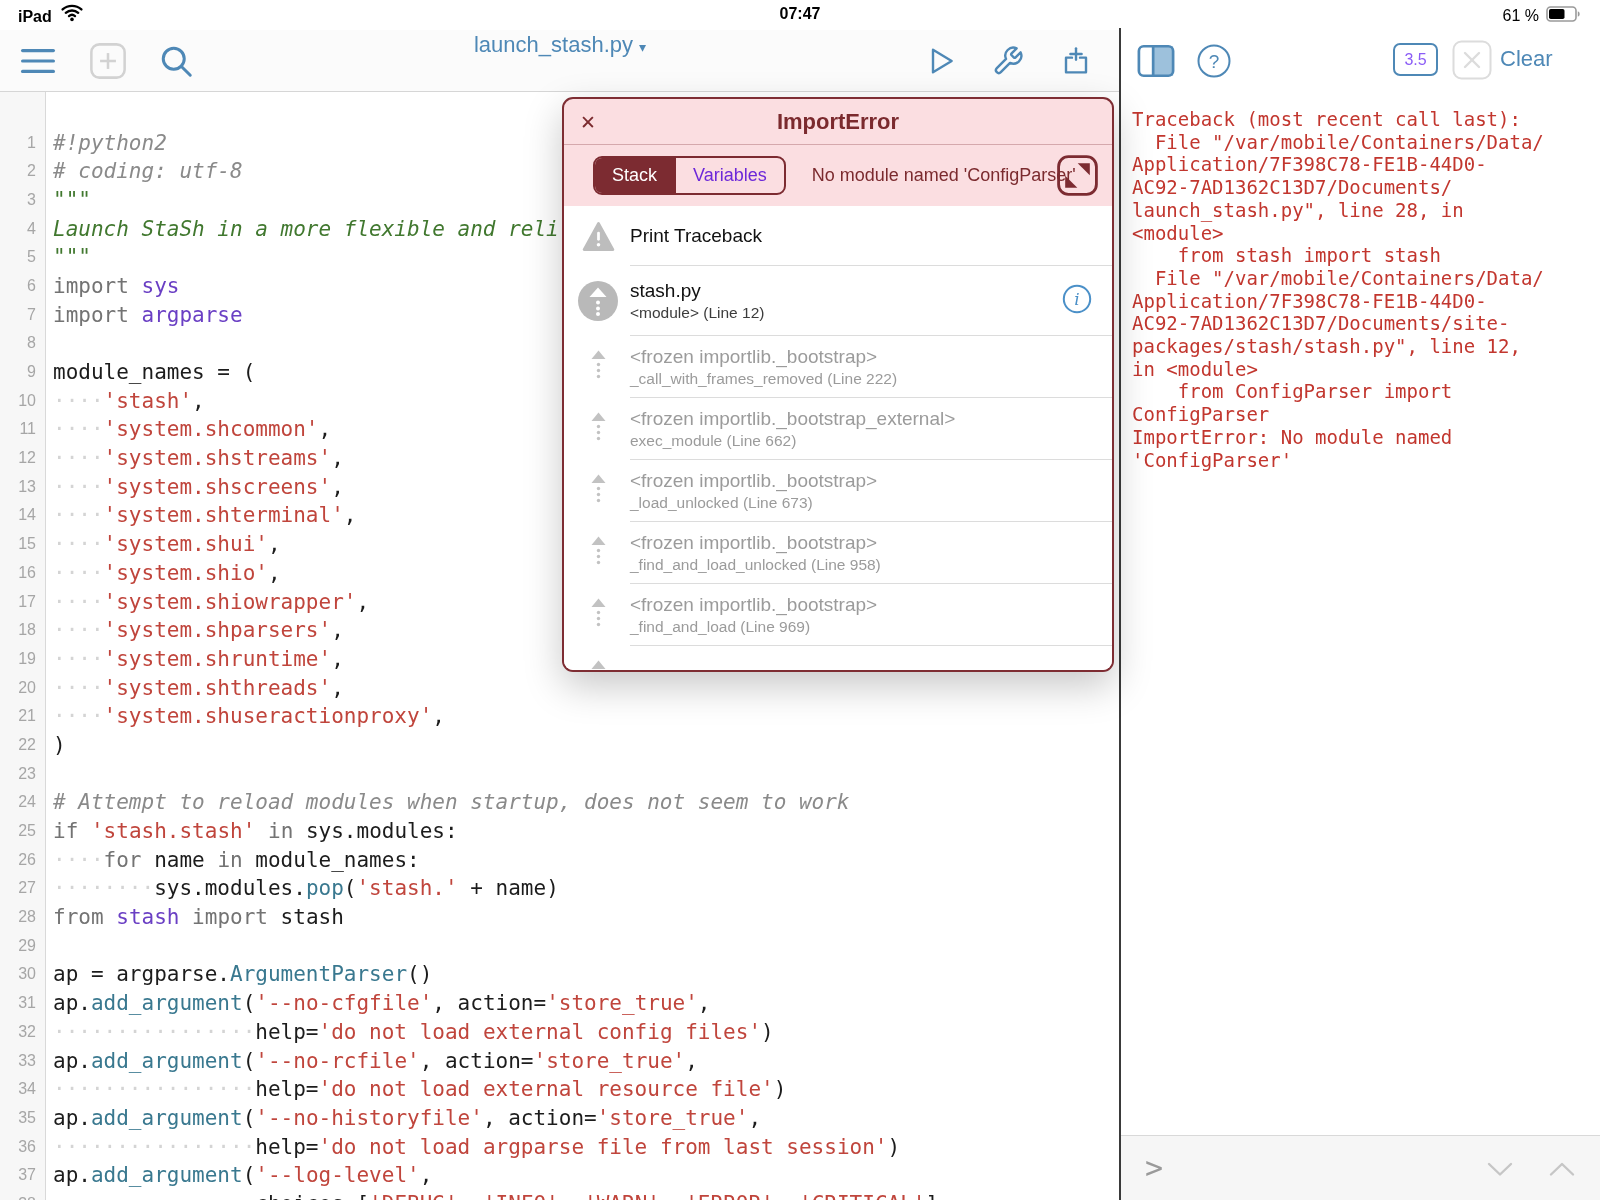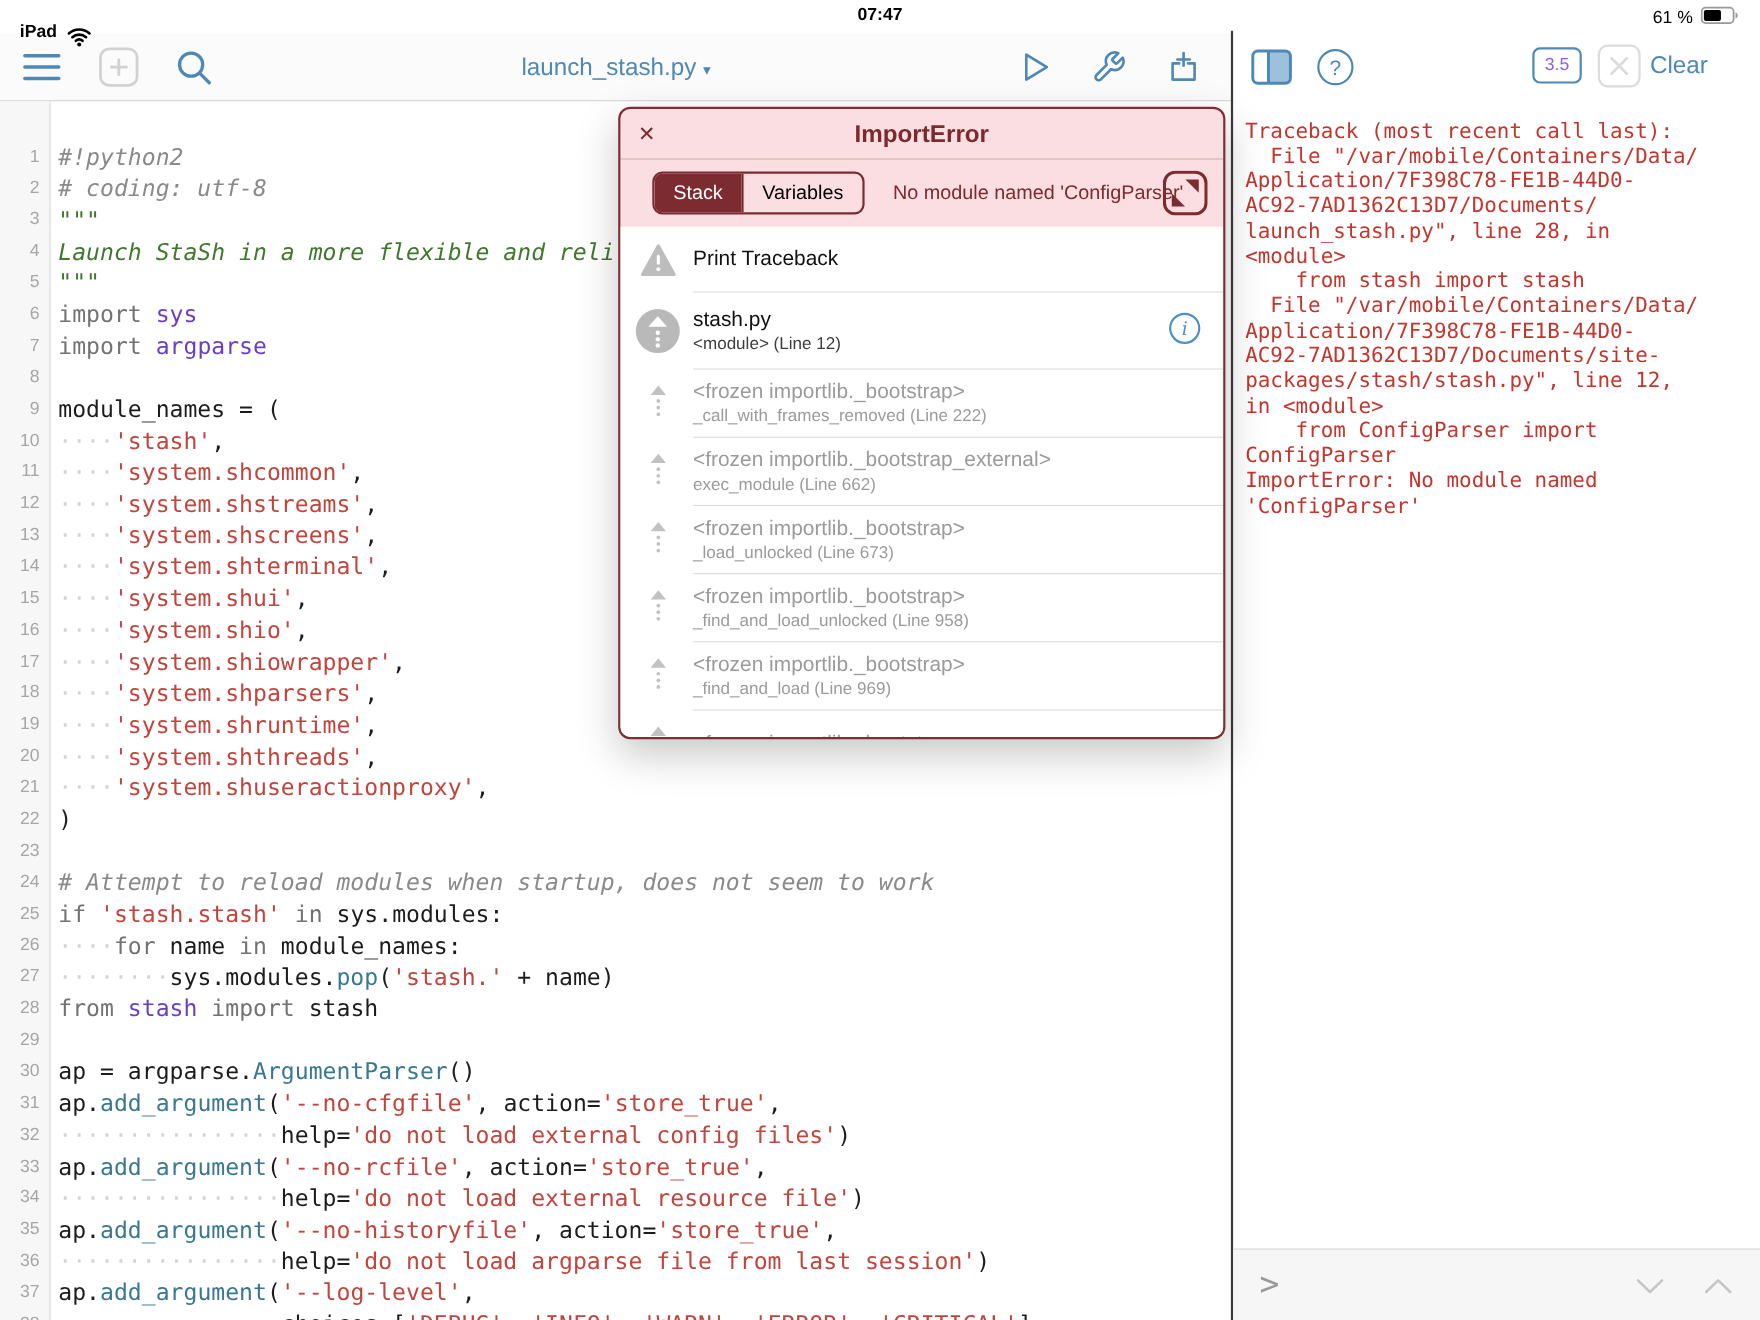--- a/index.html
+++ b/index.html
@@ -2,35 +2,35 @@
 <html><head>
 <meta charset="utf-8">
 <style>
   * { margin:0; padding:0; box-sizing:border-box; }
   html,body { width:1600px; height:1200px; overflow:hidden; background:#fff; }
   #app { position:relative; width:1600px; height:1200px; background:#fff;
          font-family:"Liberation Sans", sans-serif; }
 
   
   .statusbar { position:absolute; left:0; top:0; width:1600px; height:30px; }
-  .sb-left { position:absolute; left:18px; top:21px; display:flex; align-items:flex-start; gap:8px; }
+  .sb-left { position:absolute; left:18px; top:0; display:flex; align-items:flex-end; gap:8px; }
   .sb-device { font-size:16px; font-weight:700; color:#000; }
   .sb-time { position:absolute; left:0; right:0; top:5px; text-align:center;
              font-size:16px; font-weight:600; color:#000; }
   .sb-right { position:absolute; right:18px; top:4px; display:flex; align-items:center; gap:7px; }
   .sb-batt-label { font-size:16px; color:#000; }
 
   
   .left-toolbar-bg { position:absolute; left:0; top:30px; width:1119px; height:62px; background:#fbfbfb; }
   .toolbar-hairline { position:absolute; left:0; top:91px; width:1119px; height:1px; background:#d6d6d6; }
   .pane-divider { position:absolute; left:1119px; top:28px; width:2px; height:1172px; background:#3a3a3a; }
 
   .tb-icon { position:absolute; top:41px; width:40px; height:40px; display:flex;
              align-items:center; justify-content:center; cursor:pointer; }
-  .editor-title-wrap { position:absolute; left:360px; top:48px; width:400px; text-align:center; cursor:pointer; }
+  .editor-title-wrap { position:absolute; left:360px; top:32px; width:400px; text-align:center; cursor:pointer; }
   .editor-title { font-size:22px; color:#4e88b6; }
   .title-caret { font-size:14px; color:#4e88b6; margin-left:6px; }
 
   .clear-label { position:absolute; left:1500px; top:46px; font-size:22px; color:#4e88b6; cursor:pointer; }
   .version-badge { position:absolute; left:1393px; top:43px; width:45px; height:33px;
       border:2px solid #4e88b6; border-radius:7px; color:#8b5cf6; font-size:16px;
       display:flex; align-items:center; justify-content:center; cursor:pointer; }
 
   
   .editor-gutter { position:absolute; left:0; top:92px; width:46px; height:1108px;
@@ -65,21 +65,21 @@
   .modal { position:absolute; left:562px; top:97px; width:552px; height:575px;
       background:#fbdee1; border:2px solid #7e2d33; border-radius:11px; overflow:hidden;
       box-shadow:0 14px 38px rgba(0,0,0,.22); }
   .modal-header { position:relative; height:46px; border-bottom:1px solid rgba(125,43,49,.3);
       display:flex; align-items:center; justify-content:center; }
   .modal-title { font-size:22px; font-weight:700; color:#7b2a2e; }
   .modal-close { position:absolute; left:16px; top:0; height:46px; display:flex; align-items:center;
       font-size:19px; color:#7b2a2e; cursor:pointer; }
   .modal-controls { position:relative; height:61px; display:flex; align-items:center; padding-left:29px; }
   .segmented { display:flex; border:2px solid #7c2b31; border-radius:9px; overflow:hidden; }
-  .seg { padding:7px 17px; font-size:18px; color:#000000; cursor:pointer; }
+  .seg { padding:7px 17px; font-size:18px; color:#6d28d9; cursor:pointer; }
   .seg + .seg { border-left:2px solid #7c2b31; }
   .seg.sel { background:#7c2b31; color:#fff; }
   .modal-msg { margin-left:26px; font-size:18px; color:#7b2a2e; }
   .collapse-btn { position:absolute; right:14px; top:10px; width:41px; height:41px; cursor:pointer; }
   .modal-list { position:relative; background:#fff; height:468px; overflow:hidden; }
   .m-row { position:relative; display:flex; flex-direction:column; justify-content:center;
       padding-left:66px; cursor:pointer; }
   .m-row::after { content:""; position:absolute; left:66px; right:0; bottom:0; height:1px; background:#dcdcdc; }
   .m-row.action { height:60px; }
   .m-row.user { height:70px; }

